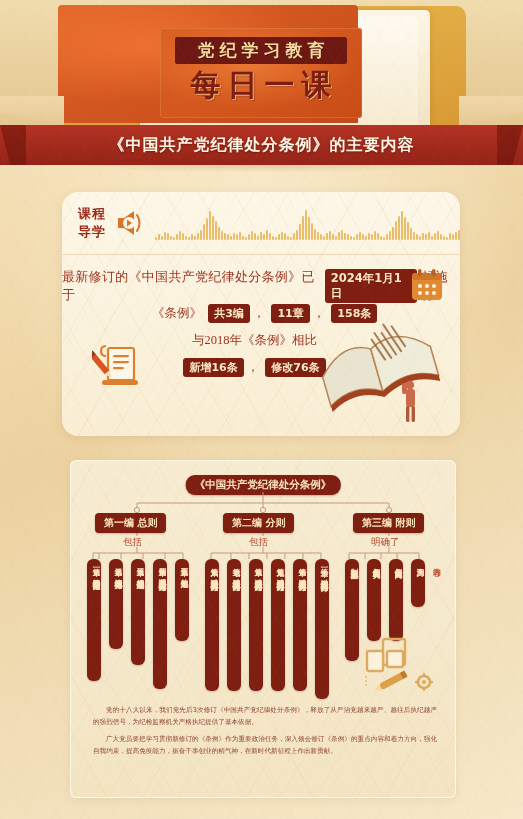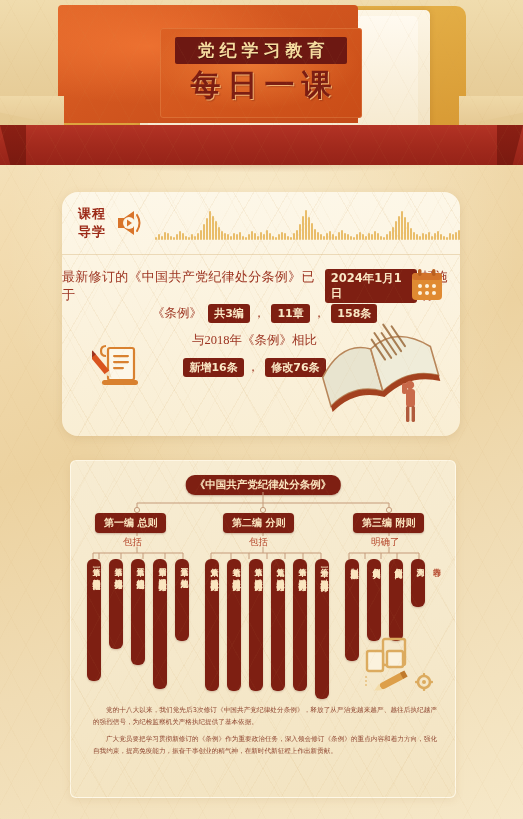--- a/index.html
+++ b/index.html
@@ -264,20 +264,21 @@
     <div class="title-big">
       <span>每日一课</span>
     </div>
     <div class="banner-wing-l"></div>
     <div class="banner-wing-r"></div>
   </div>
 
   <div class="subbar">
     <div class="cap l"></div>
     <div class="cap r"></div>
+    <span>《中国共产党纪律处分条例》的主要内容</span>
   </div>
   <div class="subbar-shadow"></div>
 
   <div class="card1">
 
     <div class="audio-row">
       <div class="audio-label">
         <i>课</i>
         <i>程</i>
         <i>导</i>

